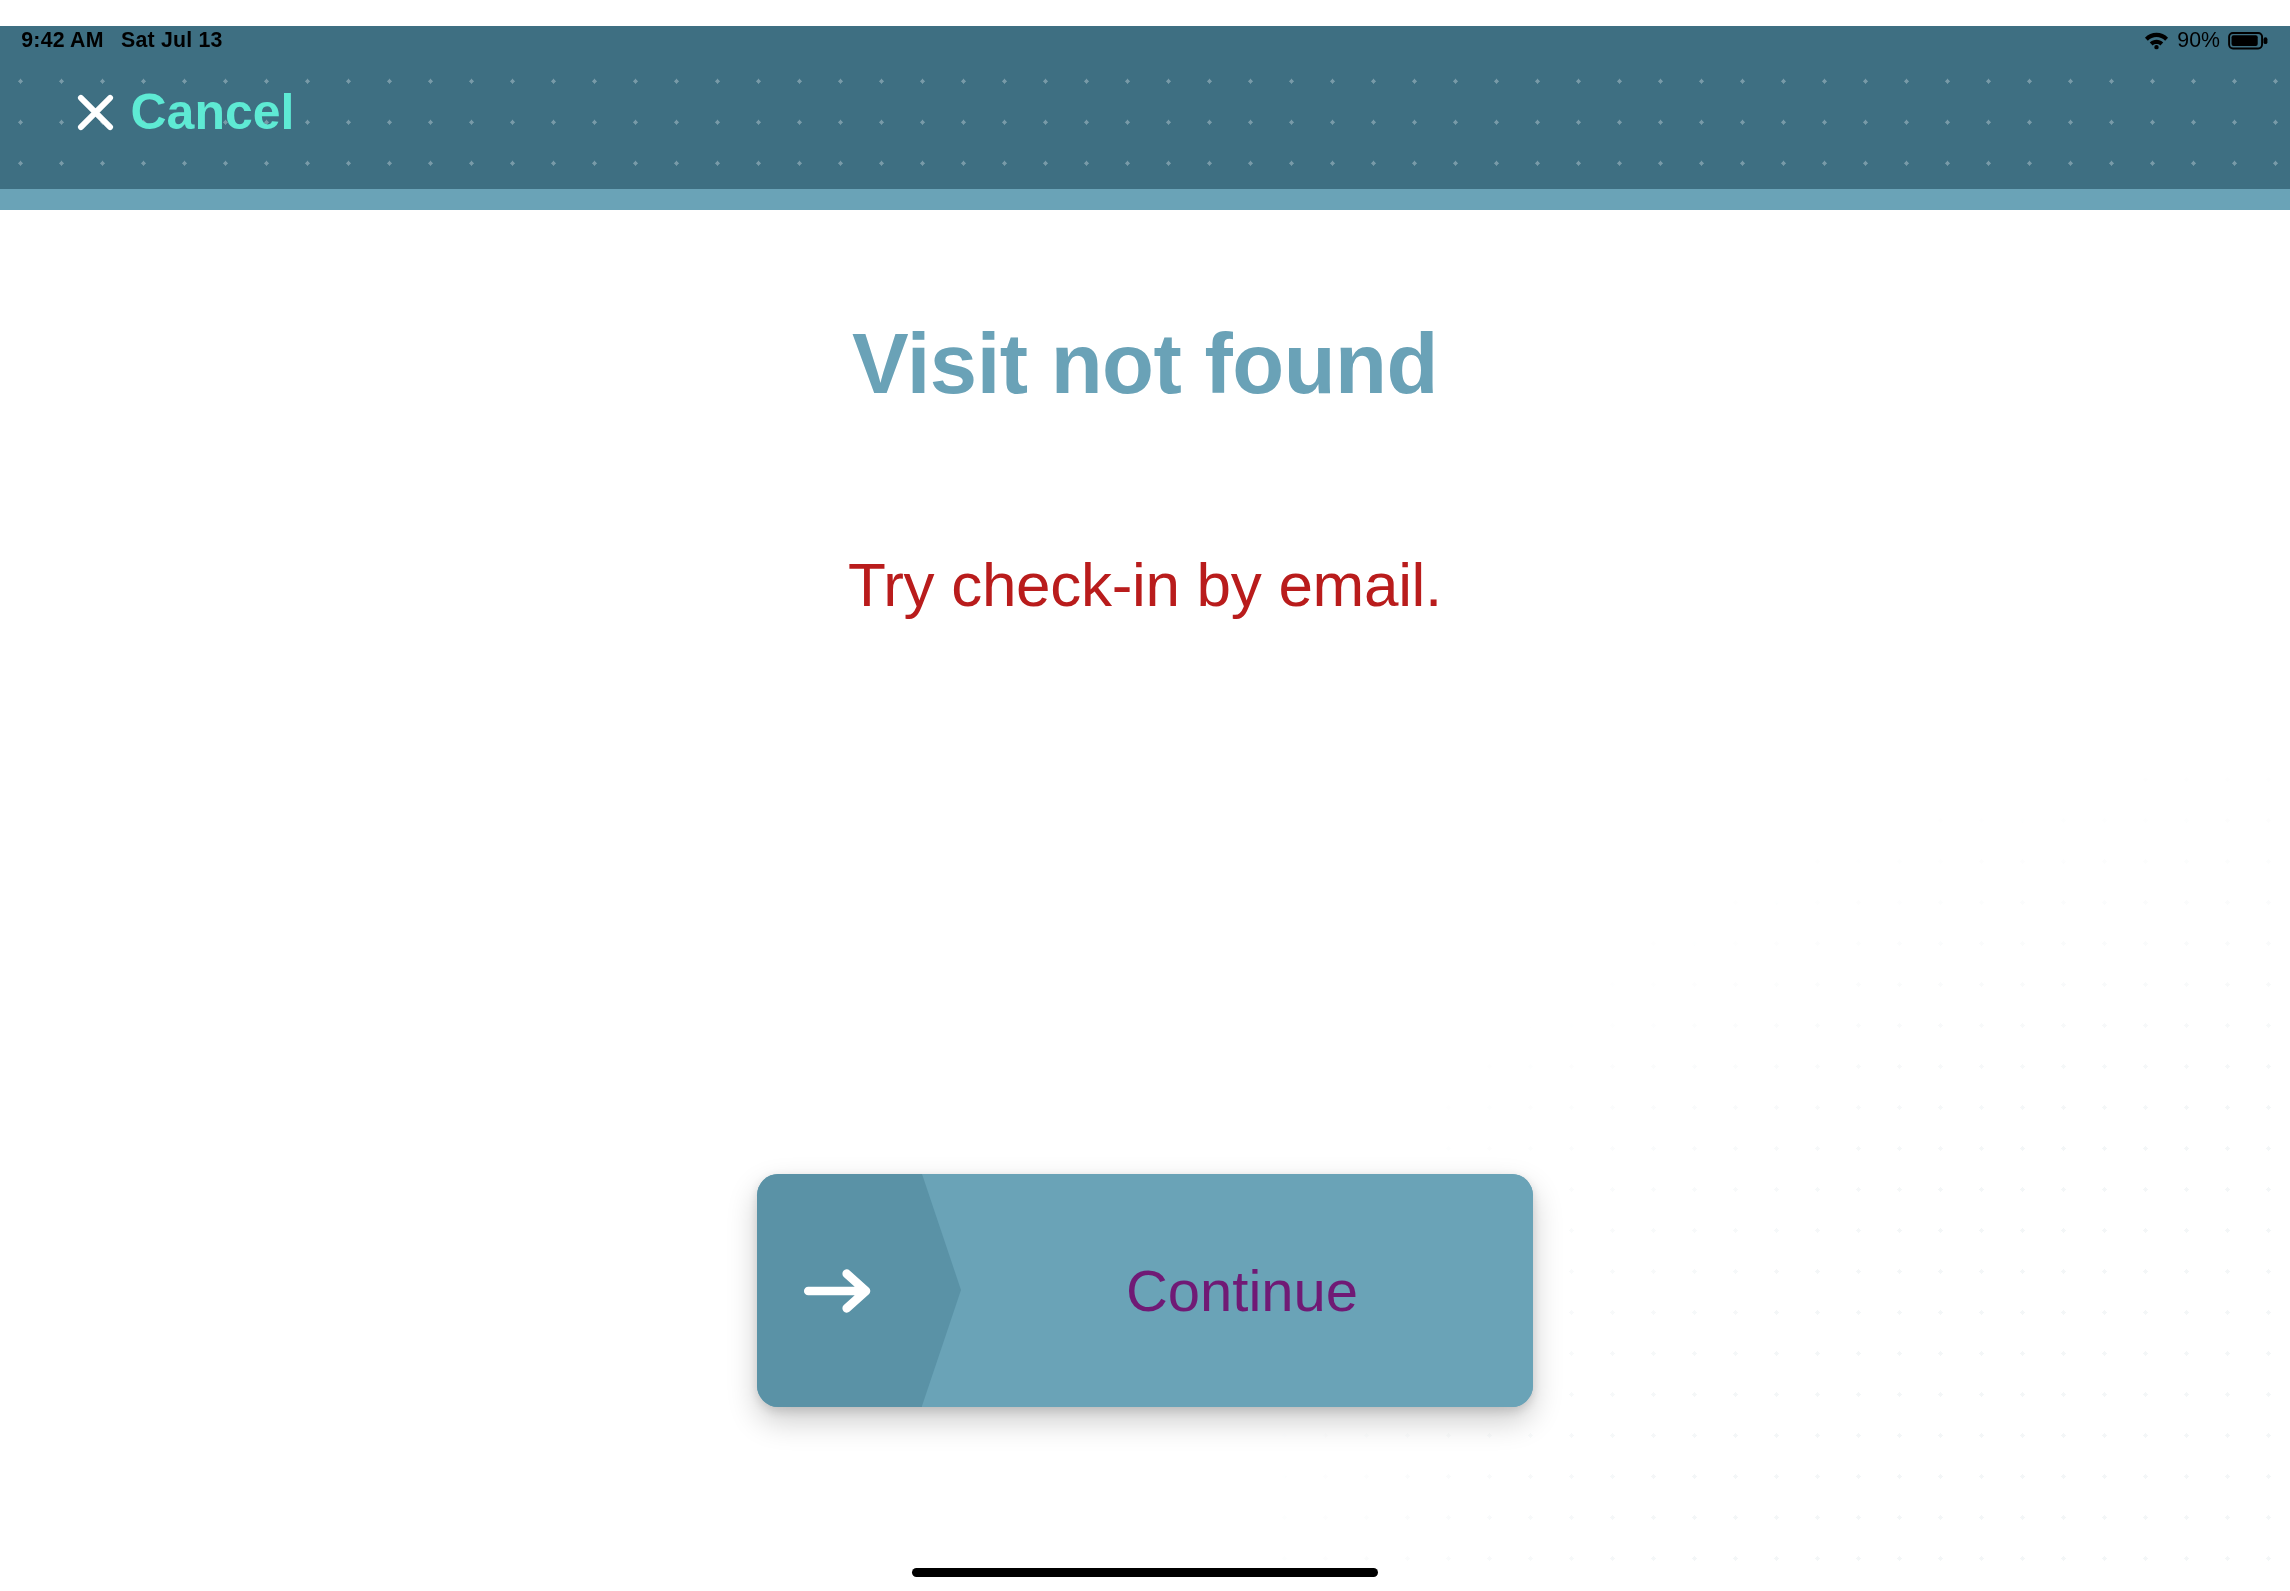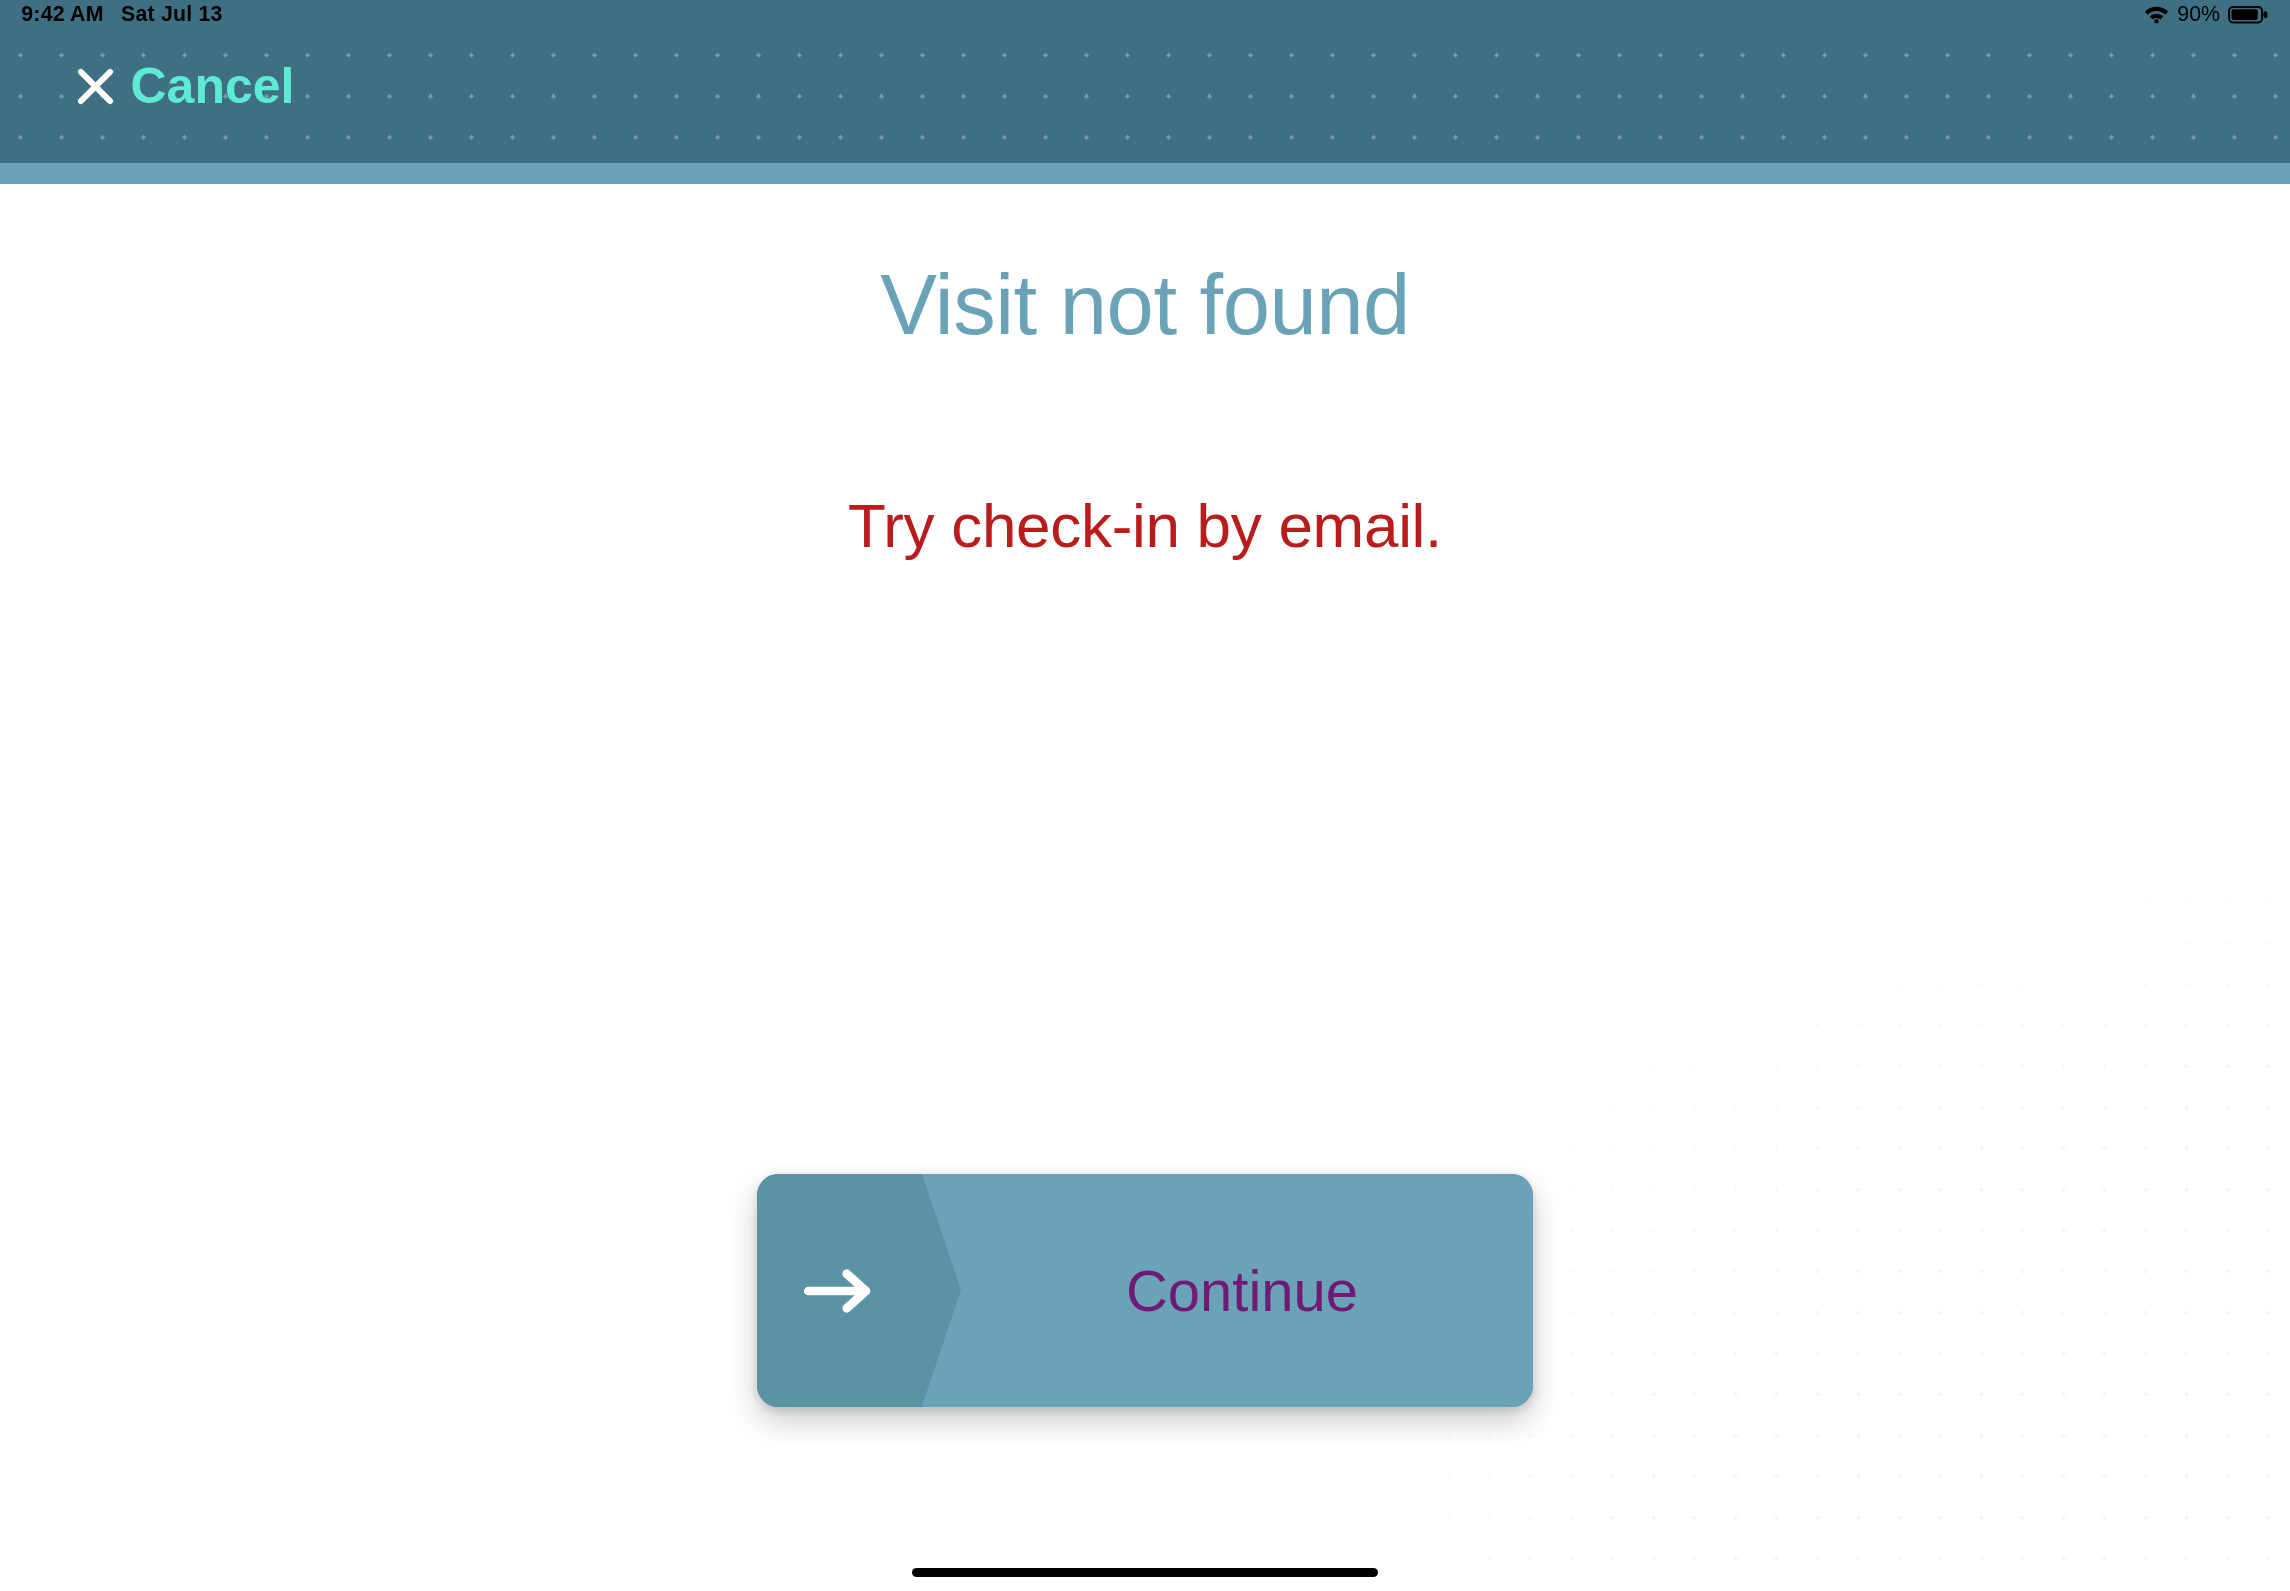--- a/index.html
+++ b/index.html
@@ -10,20 +10,21 @@
     
     .status-bar {
       height: 29px;
       background: #3e6f82;
       color: #000;
       display: flex;
       align-items: center;
       font-size: 21.3px;
       padding: 0 21.3px;
       position: relative;
+      margin-top: 26px;
     }
     .status-left { display: flex; align-items: center; gap: 17.5px; font-weight: 600; letter-spacing: 0.2px; }
     .status-right { margin-left: auto; display: flex; align-items: center; gap: 7.8px; font-weight: 500; }
     .wifi-icon svg, .battery-icon svg { display: block; }
 
     
     .nav-bar {
       height: 134px;
       background: #3e6f82;
       position: relative;
@@ -57,23 +58,23 @@
 
     .accent-strip { height: 21.3px; background: #6aa3b7; }
 
     
     .content {
       width: 100%;
       text-align: center;
     }
     .title {
       color: #6aa2b7;
-      font-weight: 400;
+      font-weight: 700;
       font-size: 85px;
-      margin-top: 72px;
+      margin-top: 105px;
       letter-spacing: -0.5px;
     }
     .subtitle {
       color: #b91c1c;
       font-size: 62px;
       margin-top: 136px;
       font-weight: 400;
       letter-spacing: -0.3px;
     }
 

